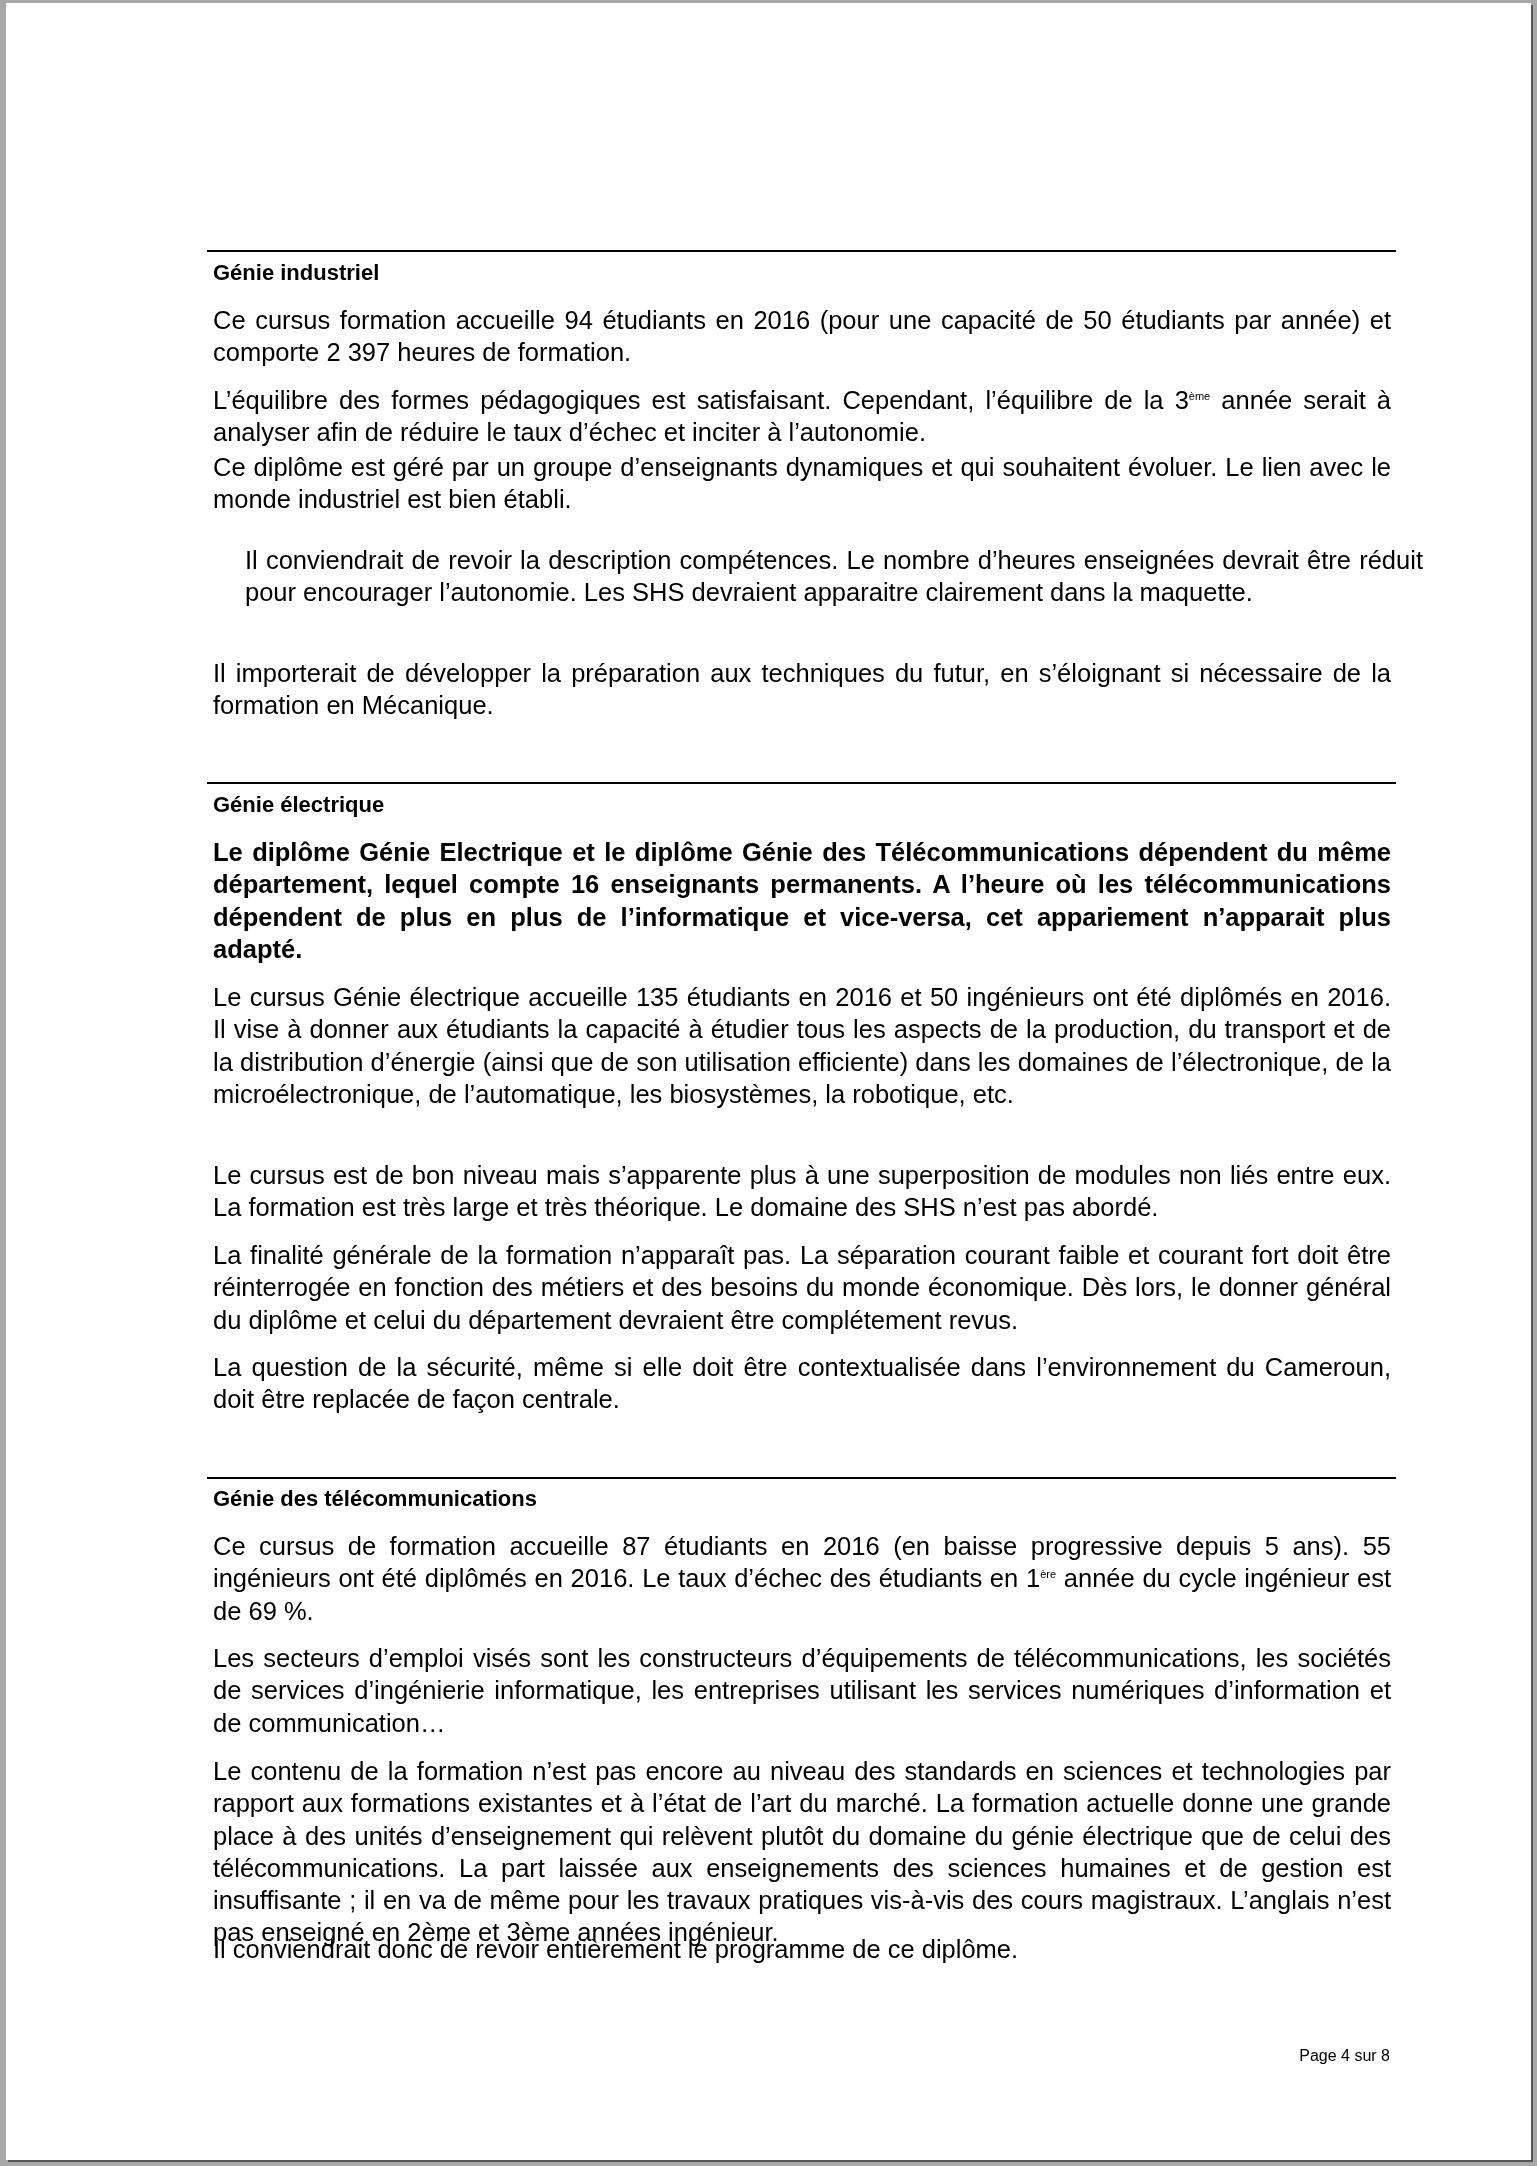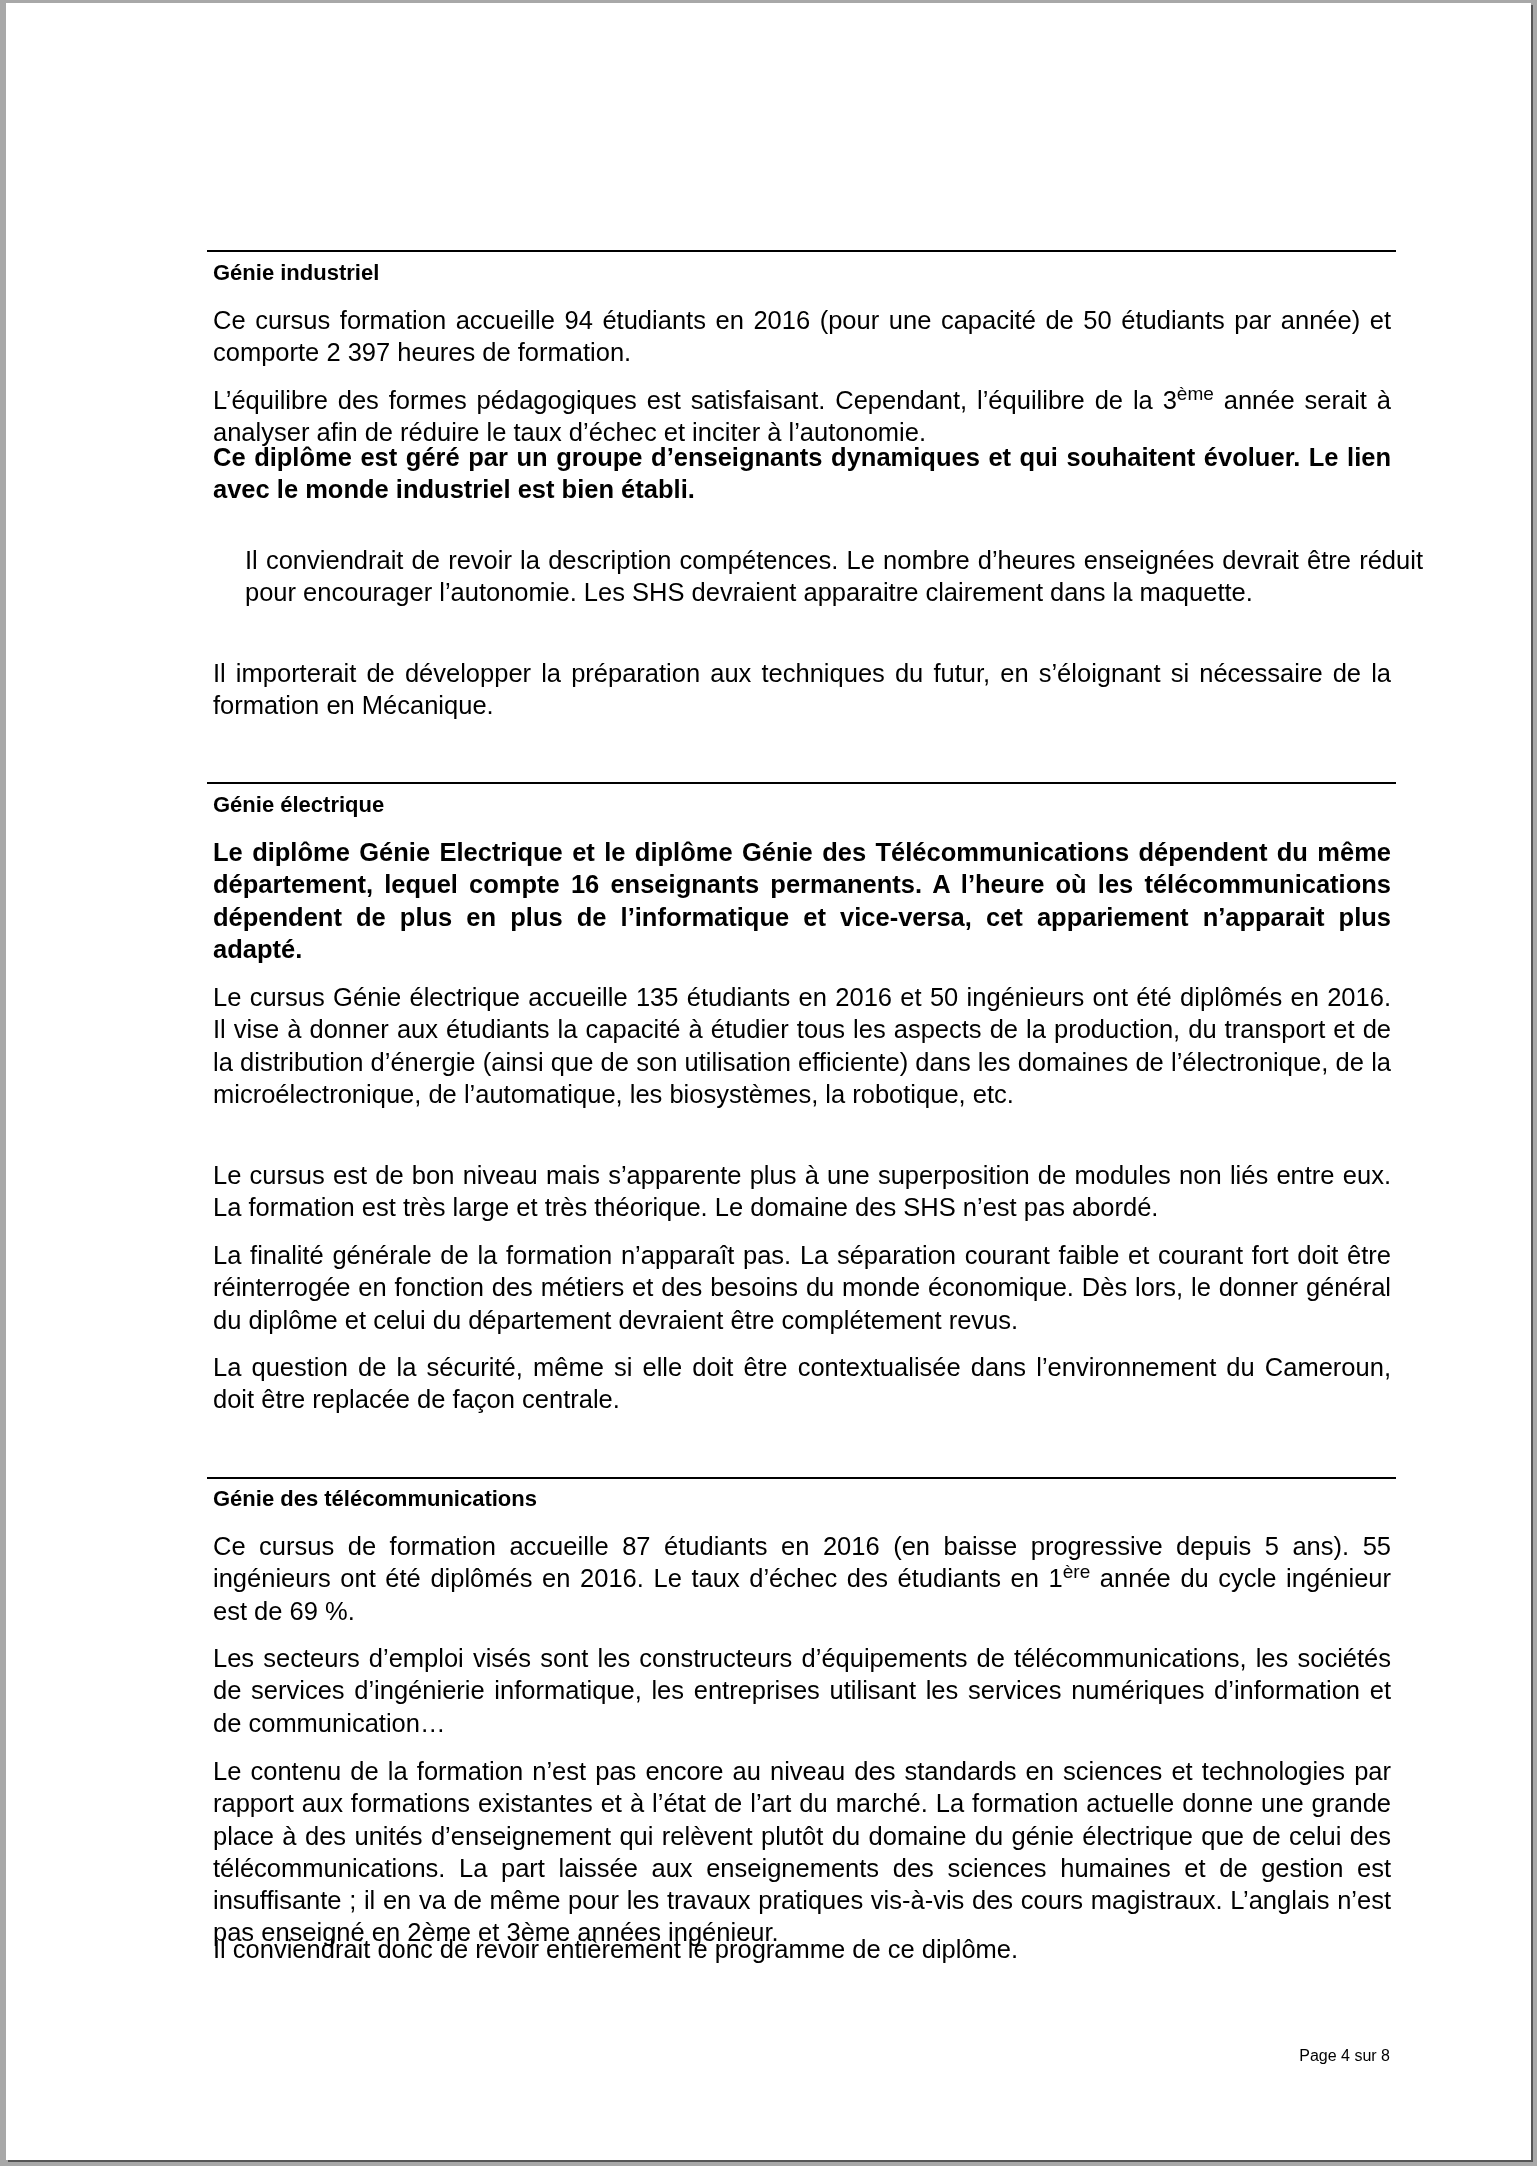--- a/index.html
+++ b/index.html
@@ -38,41 +38,41 @@
   }
   .para {
     position: absolute;
     left: 6px;
     width: 1178px;
     font-size: 25.5px;
     line-height: 32.3px;
     text-align: justify;
     margin: 0;
   }
-  .para sup { font-size: 19px; line-height: 0; vertical-align: 9px; margin-top: 22px; }
+  .para sup { font-size: 11px; line-height: 0; vertical-align: 9px; margin-top: 22px; }
   .footer {
     position: absolute;
     right: 141px;
     top: 2040px;
     font-size: 16px;
     line-height: 26px;
     white-space: nowrap;
   }
 </style>
 </head>
 <body>
 
 <div class="page">
   <div class="content">
 
     <div class="rule" style="top:247px;"></div>
     <h2 class="heading" style="top:254px;">Génie industriel</h2>
     <p class="para" style="top:301px;">Ce cursus formation accueille 94 étudiants en 2016 (pour une capacité de 50 étudiants par année) et comporte 2 397 heures de formation.</p>
     <p class="para" style="top:381px;"><span>L’équilibre des formes pédagogiques est satisfaisant. Cependant, l’équilibre de la 3</span><sup>ème</sup><span> année serait à analyser afin de réduire le taux d’échec et inciter à l’autonomie.</span></p>
-    <p class="para" style="top:438px;font-weight:bold;">Ce diplôme est géré par un groupe d’enseignants dynamiques et qui souhaitent évoluer. Le lien avec le monde industriel est bien établi.</p>
+    <p class="para" style="top:448px;">Ce diplôme est géré par un groupe d’enseignants dynamiques et qui souhaitent évoluer. Le lien avec le monde industriel est bien établi.</p>
     <p class="para" style="top:541px;margin-left:32px;">Il conviendrait de revoir la description compétences. Le nombre d’heures enseignées devrait être réduit pour encourager l’autonomie. Les SHS devraient apparaitre clairement dans la maquette.</p>
     <p class="para" style="top:654px;">Il importerait de développer la préparation aux techniques du futur, en s’éloignant si nécessaire de la formation en Mécanique.</p>
 
     <div class="rule" style="top:779px;"></div>
     <h2 class="heading" style="top:786px;">Génie électrique</h2>
     <p class="para" style="top:833px;font-weight:bold;">Le diplôme Génie Electrique et le diplôme Génie des Télécommunications dépendent du même département, lequel compte 16 enseignants permanents. A l’heure où les télécommunications dépendent de plus en plus de l’informatique et vice-versa, cet appariement n’apparait plus adapté.</p>
     <p class="para" style="top:978px;">Le cursus Génie électrique accueille 135 étudiants en 2016 et 50 ingénieurs ont été diplômés en 2016. Il vise à donner aux étudiants la capacité à étudier tous les aspects de la production, du transport et de la distribution d’énergie (ainsi que de son utilisation efficiente) dans les domaines de l’électronique, de la microélectronique, de l’automatique, les biosystèmes, la robotique, etc.</p>
     <p class="para" style="top:1156px;">Le cursus est de bon niveau mais s’apparente plus à une superposition de modules non liés entre eux. La formation est très large et très théorique. Le domaine des SHS n’est pas abordé.</p>
     <p class="para" style="top:1236px;">La finalité générale de la formation n’apparaît pas. La séparation courant faible et courant fort doit être réinterrogée en fonction des métiers et des besoins du monde économique. Dès lors, le donner général du diplôme et celui du département devraient être complétement revus.</p>
     <p class="para" style="top:1348px;">La question de la sécurité, même si elle doit être contextualisée dans l’environnement du Cameroun, doit être replacée de façon centrale.</p>

